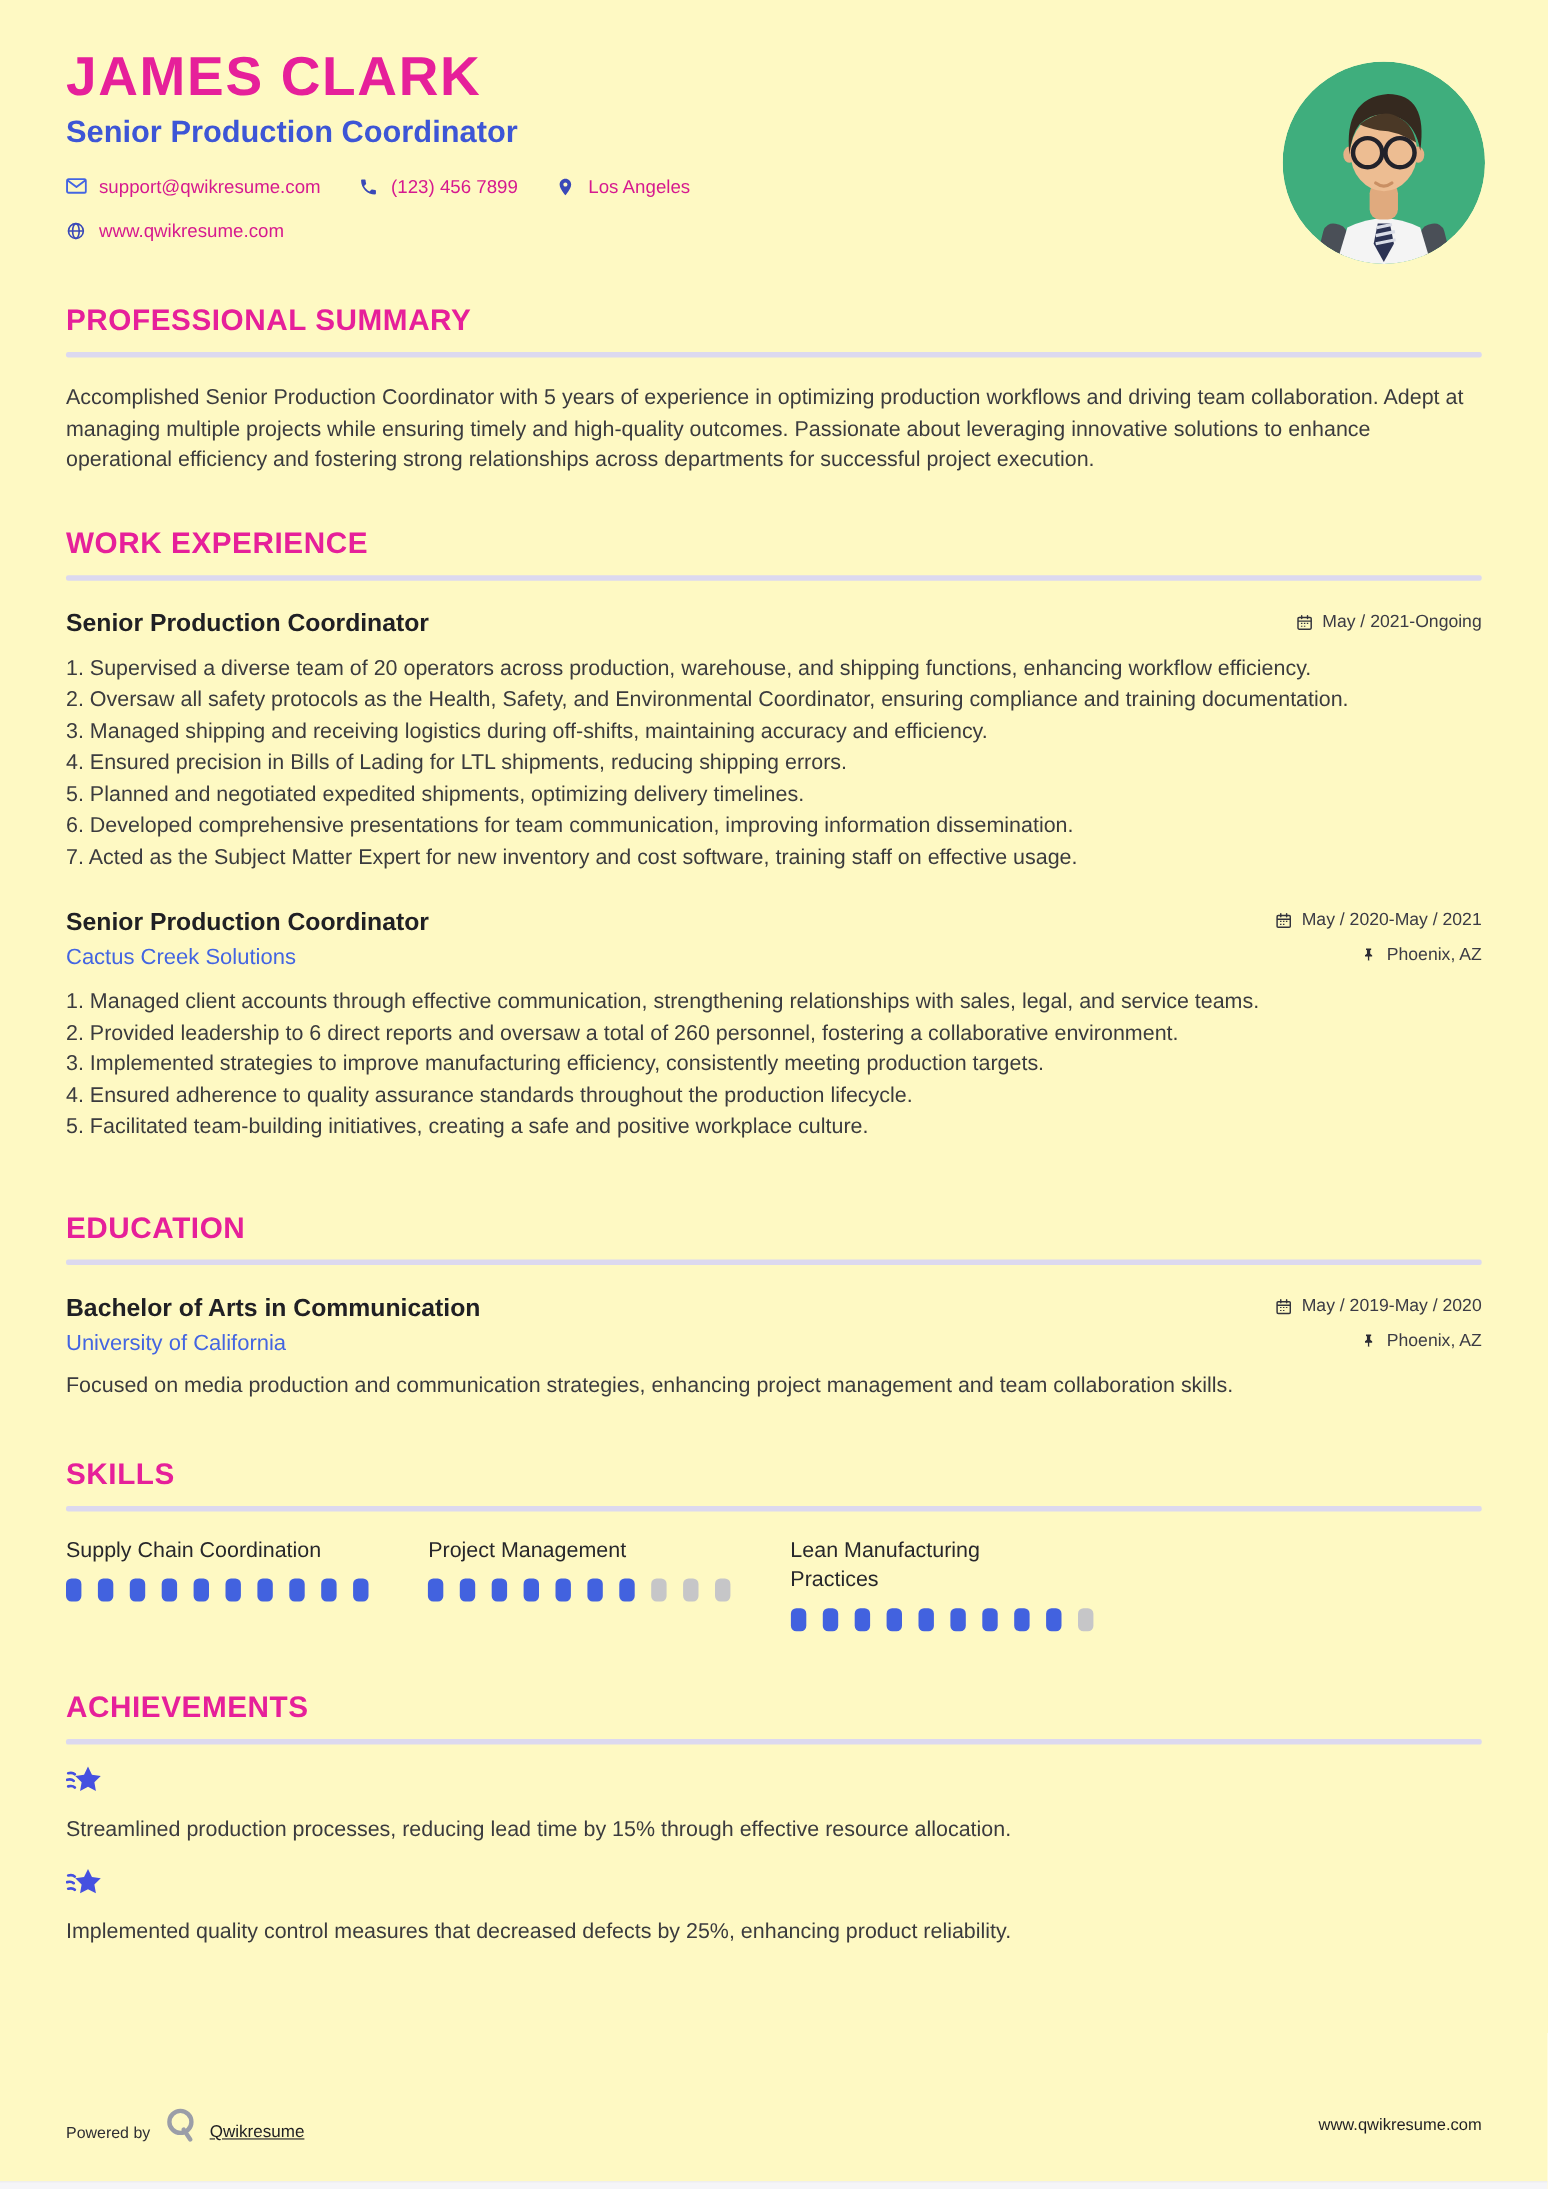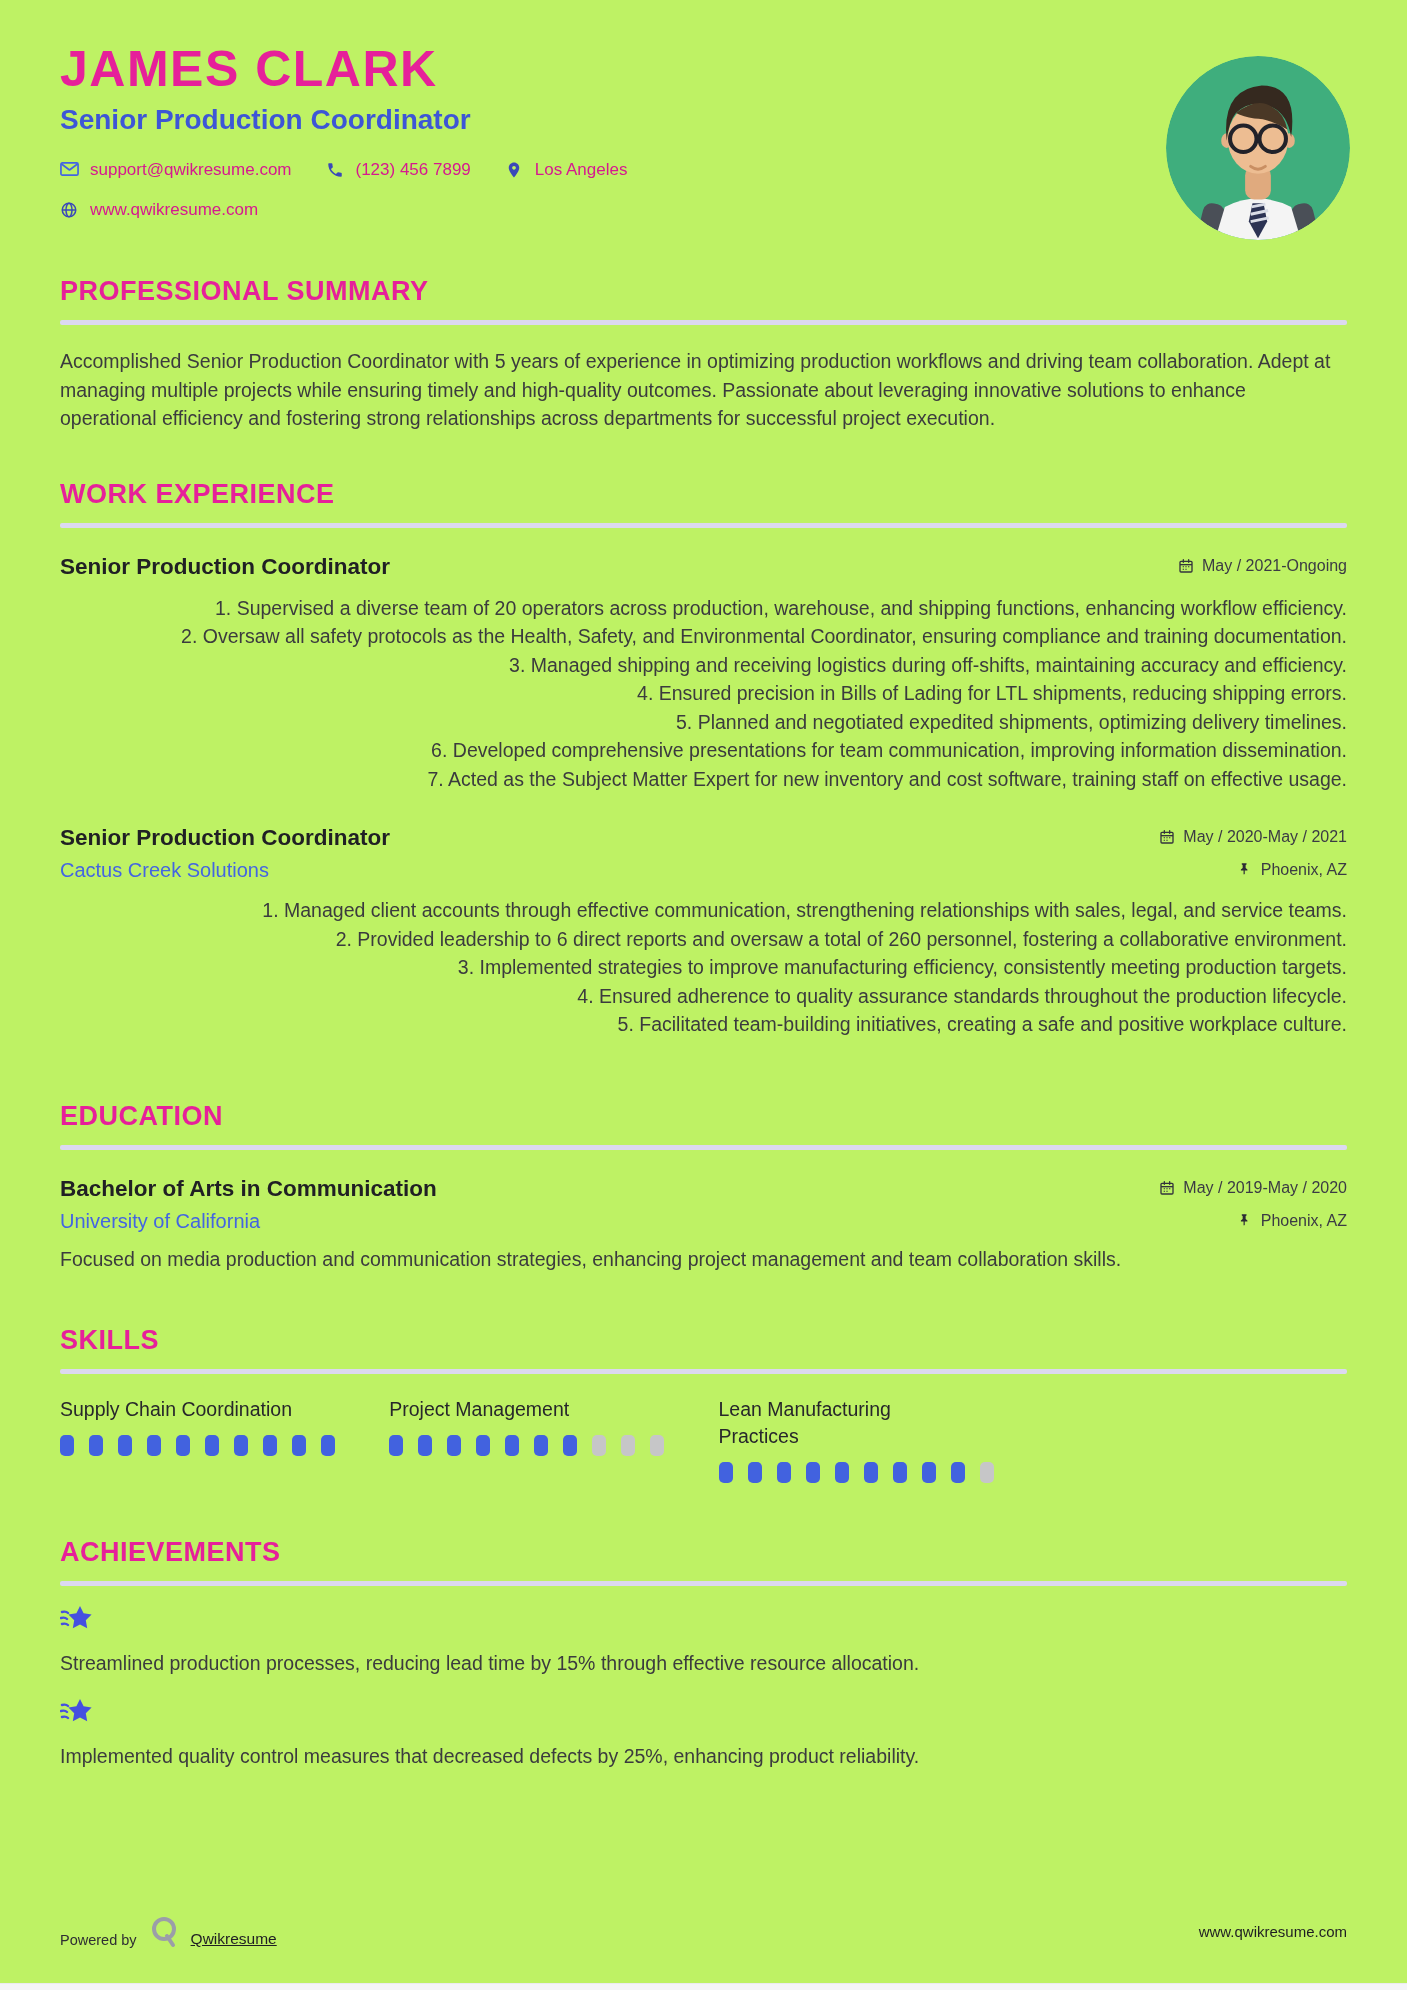--- a/index.html
+++ b/index.html
@@ -1,20 +1,20 @@
 <!DOCTYPE html>
 <html><head>
 <meta charset="utf-8">
 <style>
   * { margin:0; padding:0; box-sizing:border-box; }
   html,body { background:#ffffff; }
   body { font-family:"Liberation Sans", sans-serif; color:#3b3b3e; }
   .page {
     position:relative; width:1407px; height:1990px; margin:0 auto;
-    background:#bef264; overflow:hidden; padding:42px 60px 0 60px;
+    background:#fef9c3; overflow:hidden; padding:42px 60px 0 60px;
   }
 
   
   .name { font-size:50px; font-weight:800; letter-spacing:1.5px; color:#e6209a; line-height:1.08; }
   .job-title-main { font-size:28px; font-weight:600; color:#3d56d6; margin-top:8px; }
   .contact-row { display:flex; align-items:center; gap:34px; margin-top:24px; }
   .contact-row.second { margin-top:20px; }
   .contact-item { display:inline-flex; align-items:center; gap:11px; }
   .contact-item .txt { font-size:17px; color:#d6198f; font-weight:500; }
   .cicon { display:inline-flex; width:19px; height:19px; }
@@ -30,21 +30,21 @@
 
   .sec-work { margin-top:46px; }
   .job { margin-top:26px; }
   .job + .job { margin-top:32px; }
   .row-between { display:flex; justify-content:space-between; align-items:baseline; }
   .job-title { font-size:22.5px; font-weight:700; color:#202024; }
   .meta { display:inline-flex; align-items:center; gap:8px; font-size:16px; color:#3b3b44; }
   .micon { display:inline-flex; width:16px; height:16px; }
   .company-row { margin-top:8px; }
   .company { font-size:20px; font-weight:500; color:#4365e2; }
-  ol.bullets { margin-top:14px; list-style:none; counter-reset:li;text-align:right; }
+  ol.bullets { margin-top:14px; list-style:none; counter-reset:li; }
   ol.bullets li {
     counter-increment:li; font-size:19.5px; line-height:28.5px; color:#3b3b3e;
     padding-left:18px; text-indent:-18px;
   }
   ol.bullets li::before { content:counter(li) ". "; }
 
   .sec-education { margin-top:62px; }
   .edu-block { margin-top:26px; }
   .edu-desc { margin-top:12px; font-size:19.5px; line-height:28.5px; color:#3b3b3e; }
 

